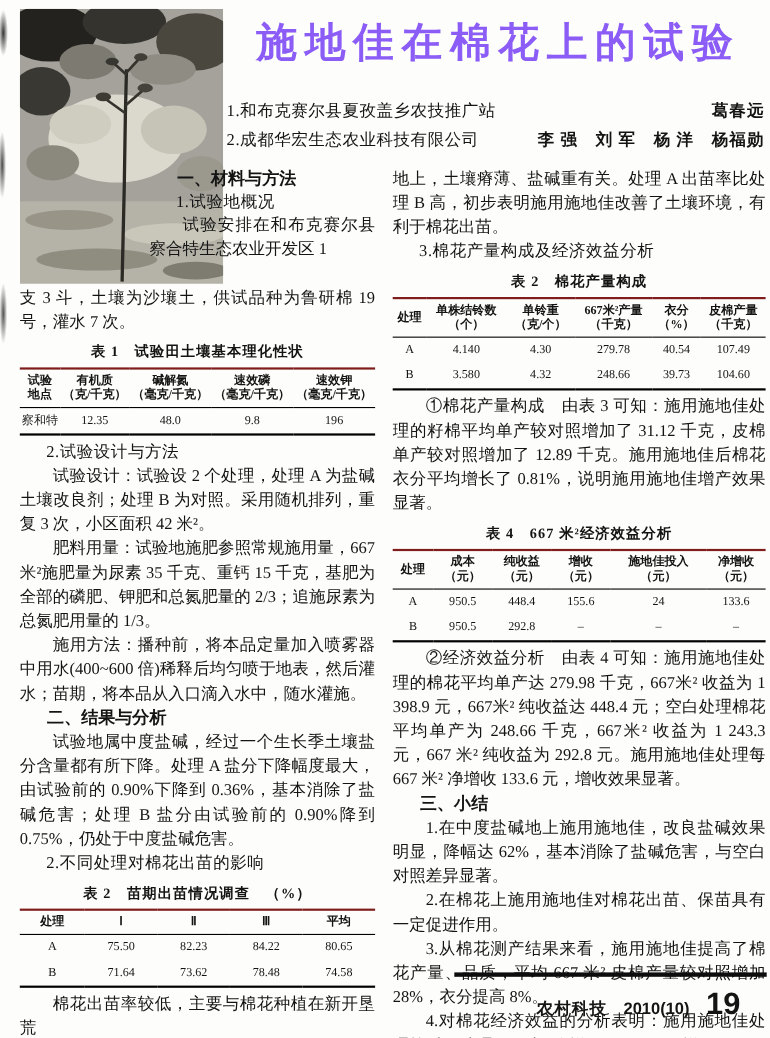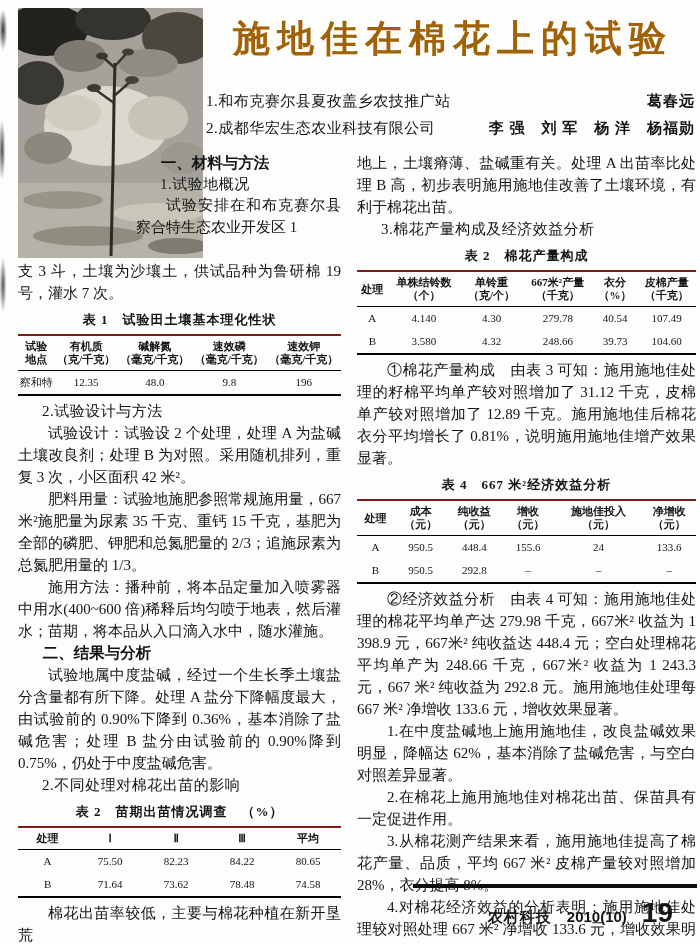--- a/index.html
+++ b/index.html
@@ -16,21 +16,21 @@
       radial-gradient(ellipse 5px 44px at 2px 150px, rgba(30,30,30,.8), transparent 70%),
       radial-gradient(ellipse 5px 40px at 3px 285px, rgba(25,25,25,.75), transparent 70%);
   }
   
   .photo { position:absolute; left:18px; top:8px; width:185px; height:250px; overflow:hidden; }
   .photo svg { display:block; }
   
   .title {
     position:absolute; left:212px; top:14px; width:482px;
     font-family:"Liberation Sans", sans-serif; font-weight:bold;
-    font-size:37px; letter-spacing:7px; text-align:center; color:#a16207;
+    font-size:37px; letter-spacing:7px; text-align:center; color:#8b5cf6;
     white-space:nowrap;
   }
   .affiliations { position:absolute; left:206px; top:88px; width:489px; font-size:15px; line-height:27px; }
   .aff-row { display:flex; justify-content:space-between; align-items:flex-end; }
   .aff-row .authors { font-weight:bold; letter-spacing:1px; white-space:nowrap; }
   .aff-row .org { letter-spacing:.5px; }
   
   .col { position:absolute; top:152px; font-size:15px; line-height:22px; text-align:justify; }
   .col-left  { left:18px;  width:323px; }
   .col-right { left:357px; width:339px; }
@@ -299,20 +299,21 @@
             <td>292.8</td>
             <td>–</td>
             <td>–</td>
             <td>–</td>
           </tr>
         </tbody>
       </table>
 
     <div class="para">②经济效益分析　由表 4 可知：施用施地佳处理的棉花平均单产达 279.98 千克，667米² 收益为 1 398.9 元，667米² 纯收益达 448.4 元；空白处理棉花平均单产为 248.66 千克，667米² 收益为 1 243.3 元，667 米² 纯收益为 292.8 元。施用施地佳处理每 667 米² 净增收 133.6 元，增收效果显著。</div>
 
+    <div class="h-major">三、小结</div>
     <div class="para">1.在中度盐碱地上施用施地佳，改良盐碱效果明显，降幅达 62%，基本消除了盐碱危害，与空白对照差异显著。</div>
     <div class="para">2.在棉花上施用施地佳对棉花出苗、保苗具有一定促进作用。</div>
     <div class="para">3.从棉花测产结果来看，施用施地佳提高了棉花产量、品质，平均 667 米² 皮棉产量较对照增加 28%，衣分提高 8%。</div>
     <div class="para">4.对棉花经济效益的分析表明：施用施地佳处理较对照处理 667 米² 净增收 133.6 元，增收效果明显。</div>
   </div>
 
   <div class="footer">
     <span class="journal">农村科技</span>
     <span class="issue">2010(10)</span>
     <span class="pageno">19</span>

